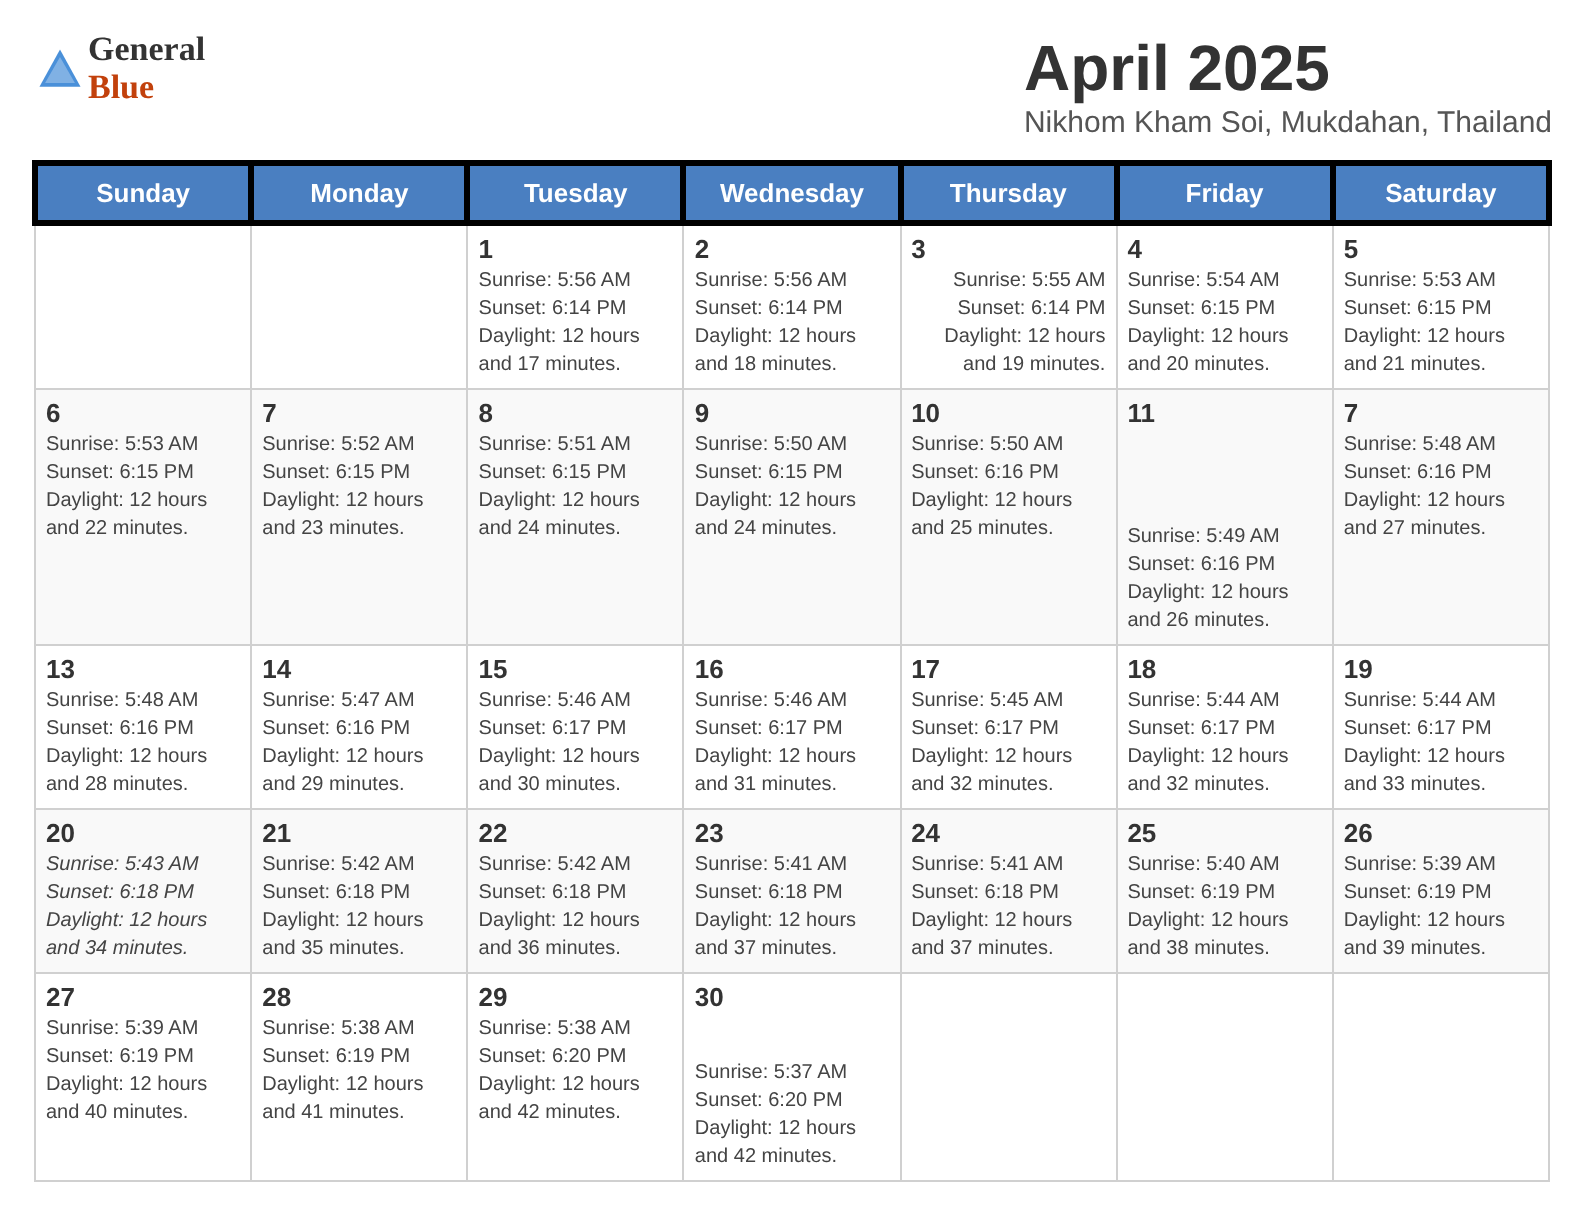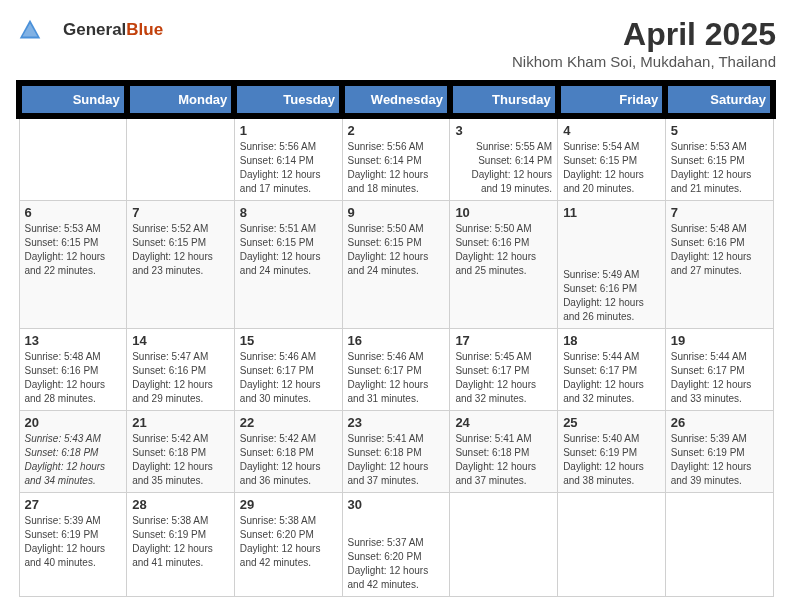--- a/index.html
+++ b/index.html
@@ -14,21 +14,21 @@
       display: flex;
       justify-content: space-between;
       align-items: flex-start;
       margin-bottom: 10px;
     }
     .logo-icon {
       width: 28px;
       height: 28px;
     }
     .title-area {
-      text-align: right;
+      text-align: left;
     }
     .month-title {
       font-size: 32px;
       font-weight: bold;
       color: #333;
     }
     .location-subtitle {
       font-size: 15px;
       color: #555;
     }
@@ -36,22 +36,22 @@
       width: 100%;
       border-collapse: collapse;
       border: 1px solid #ccc;
     }
     .calendar th {
       background-color: #4a7fc1;
       color: #fff;
       font-size: 13px;
       font-weight: bold;
       padding: 6px 4px;
-      text-align: right;
-      border: 6px solid #000000;
+      text-align: center;
+      border: 3px solid #000000;
     }
     .calendar td {
       vertical-align: top;
       border: 1px solid #d0d0d0;
       padding: 4px 5px;
       width: 108px;
       min-height: 80px;
       font-size: 10.5px;
       color: #333;
       background: #fff;
@@ -87,21 +87,21 @@
 </head>
 <body>
 
 <div class="header-area">
   <div class="logo-wrapper">
     <div class="logo-line1">
       <svg class="logo-icon" viewBox="0 0 30 30" xmlns="http://www.w3.org/2000/svg">
         <polygon points="15,4 26,24 4,24" fill="#4a90d9"></polygon>
         <polygon points="15,8 23,22 7,22" fill="#fff" opacity="0.3"></polygon>
       </svg>
-      <div style="display:flex; flex-direction:row; margin-left:19px;">
+      <div style="display:flex; flex-direction:column; margin-left:0;font-family:Liberation Serif, serif;">
         <span style="font-size:17px;font-weight:bold;color:#333;line-height:1.1;">General</span>
         <span style="font-size:17px;font-weight:bold;color:#c2410c;line-height:1.1;">Blue</span>
       </div>
     </div>
   </div>
   <div class="title-area">
     <div class="month-title">April 2025</div>
     <div class="location-subtitle">Nikhom Kham Soi, Mukdahan, Thailand</div>
   </div>
 </div>

